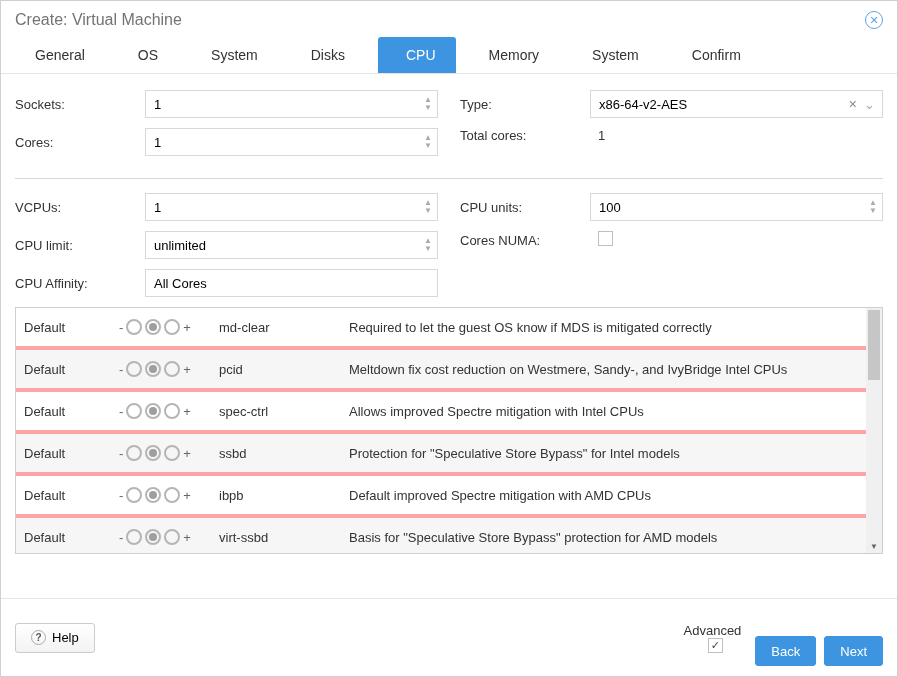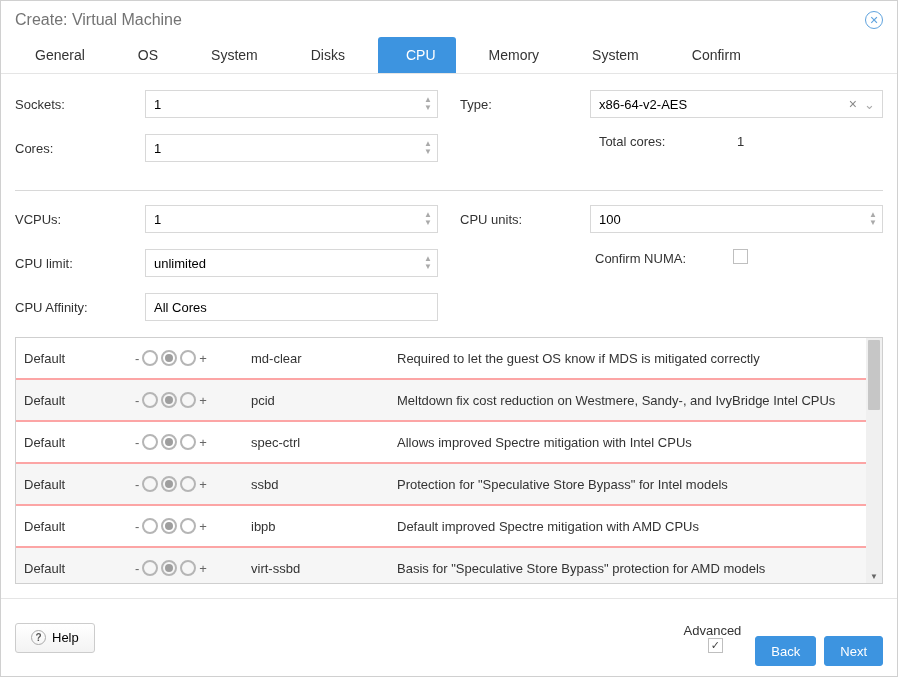--- a/index.html
+++ b/index.html
@@ -60,22 +60,21 @@
     padding: 16px 14px 0 14px;
   }
   .form-grid {
     display: grid;
     grid-template-columns: 1fr 1fr;
     column-gap: 22px;
   }
   .row {
     display: flex;
     align-items: center;
-    margin-bottom: 16px;
-    justify-content: center;
+    margin-bottom: 10px;
   }
   .label {
     width: 130px;
     flex-shrink: 0;
   }
   .field {
     flex: 1;
     position: relative;
   }
   .spinner-input, .text-input, .combo-input {
@@ -142,23 +141,22 @@
     position: relative;
   }
   .flags-scroll {
     height: 245px;
     overflow-y: hidden;
   }
   .flag-row {
     display: flex;
     align-items: center;
     padding: 8px 8px;
-    border-bottom: 2px solid #fca5a5;
+    border-bottom: 4px solid #fca5a5;
     min-height: 42px;
-    gap: 16px;
   }
   .flag-row:nth-child(even) {
     background: #f6f6f6;
   }
   .flag-state {
     width: 95px;
     flex-shrink: 0;
   }
   .tristate {
     width: 100px;
@@ -377,21 +375,21 @@
         <div class="label">CPU units:</div>
         <div class="field">
           <input class="spinner-input" value="100" style="">
           <div class="spinner-arrows">
               <span>▲</span>
               <span>▼</span>
             </div>
         </div>
       </div>
       <div class="row">
-        <div class="label">Confirm NUMA:</div>
+        <div class="label">Cores NUMA:</div>
         <div><span class="checkbox"></span></div>
       </div>
     </div>
   </div>
 
 
   <div class="flags-table">
     <div class="flags-scroll" id="flags-scroll">
         <div class="flag-row">
           <div class="flag-state">Default</div>

